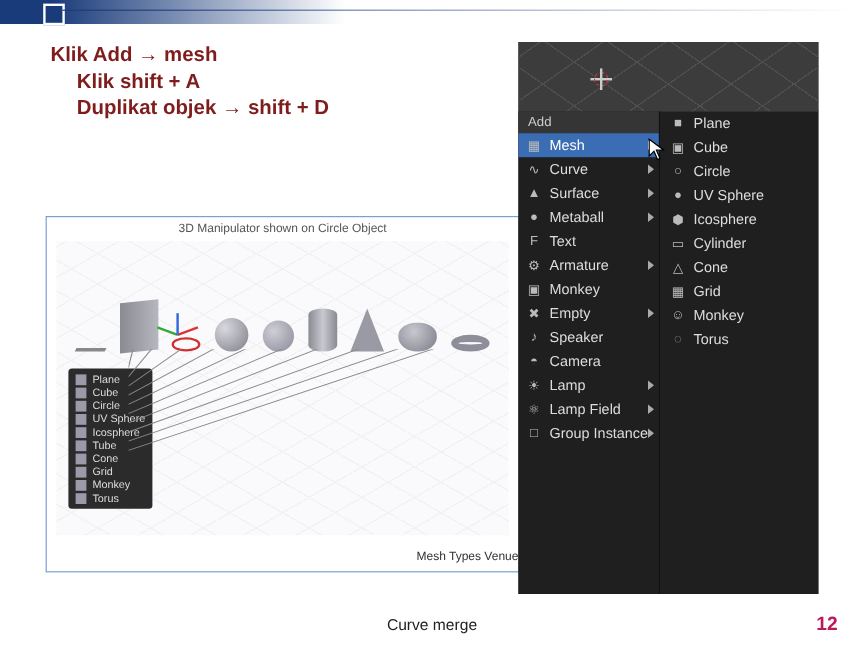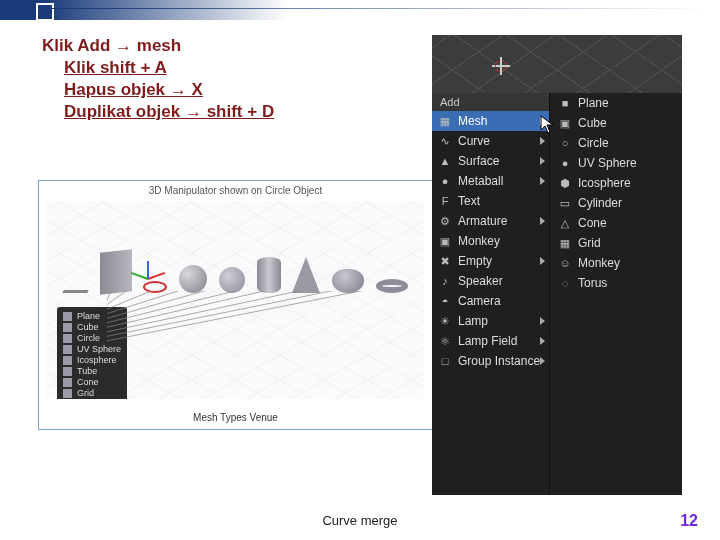--- a/index.html
+++ b/index.html
@@ -33,25 +33,25 @@
     background: linear-gradient(to right, #1a3b7a, rgba(26,59,122,0));
   }
   .instructions {
     position: absolute;
     top: 35px; left: 42px;
     font-size: 17px;
     font-weight: bold;
     color: #7f1d1d;
     line-height: 1.3;
   }
-  .instructions .sub { margin-left: 22px; text-decoration: underline; }
+  .instructions .sub { margin-left: 22px; }
   .left-figure {
     position: absolute;
     left: 38px; top: 180px;
-    width: 395px; height: 250px;
+    width: 395px; height: 297px;
     border: 1px solid #7aa0d0;
     background: #fff;
   }
   .left-figure .title {
     position: absolute;
     top: 4px; left: 0; right: 0;
     text-align: center;
     font-size: 10px;
     color: #555;
   }
@@ -115,21 +115,21 @@
   }
   .leader-lines {
     position: absolute;
     left: 60px; top: 90px; right: 10px; bottom: 40px;
     pointer-events: none;
   }
   .leader-lines svg { width: 100%; height: 100%; }
   .caption {
     position: absolute;
     bottom: 6px; left: 0; right: 0;
-    text-align: center;
+    text-align: right;
     font-size: 10px; color: #333;
   }
   .right-panel {
     position: absolute;
     right: 38px; top: 35px;
     width: 250px; height: 460px;
     background: #404040;
   }
   .rp-viewport {
     position: absolute;
@@ -223,32 +223,31 @@
     bottom: 12px; left: 0; right: 0;
     text-align: center;
     font-size: 13px;
     color: #222;
   }
   .page-num {
     position: absolute;
     bottom: 10px; right: 22px;
     font-size: 16px;
     font-weight: bold;
-    color: #6d28d9;
+    color: #be185d;
   }
 </style>
 </head>
 <body>
 
 <div class="top-accent"></div>
 
 <div class="instructions">
   <div>Klik Add → mesh</div>
   <div class="sub">Klik shift + A</div>
-  <div class="sub">Hapus objek → X</div>
   <div class="sub">Duplikat objek → shift + D</div>
 </div>
 
 <div class="left-figure">
   <div class="title">3D Manipulator shown on Circle Object</div>
   <div class="viewport">
     <div class="shape-row">
       <div class="shape sh-plane"></div>
       <div class="shape sh-cube"></div>
       <div class="shape sh-circle"></div>

